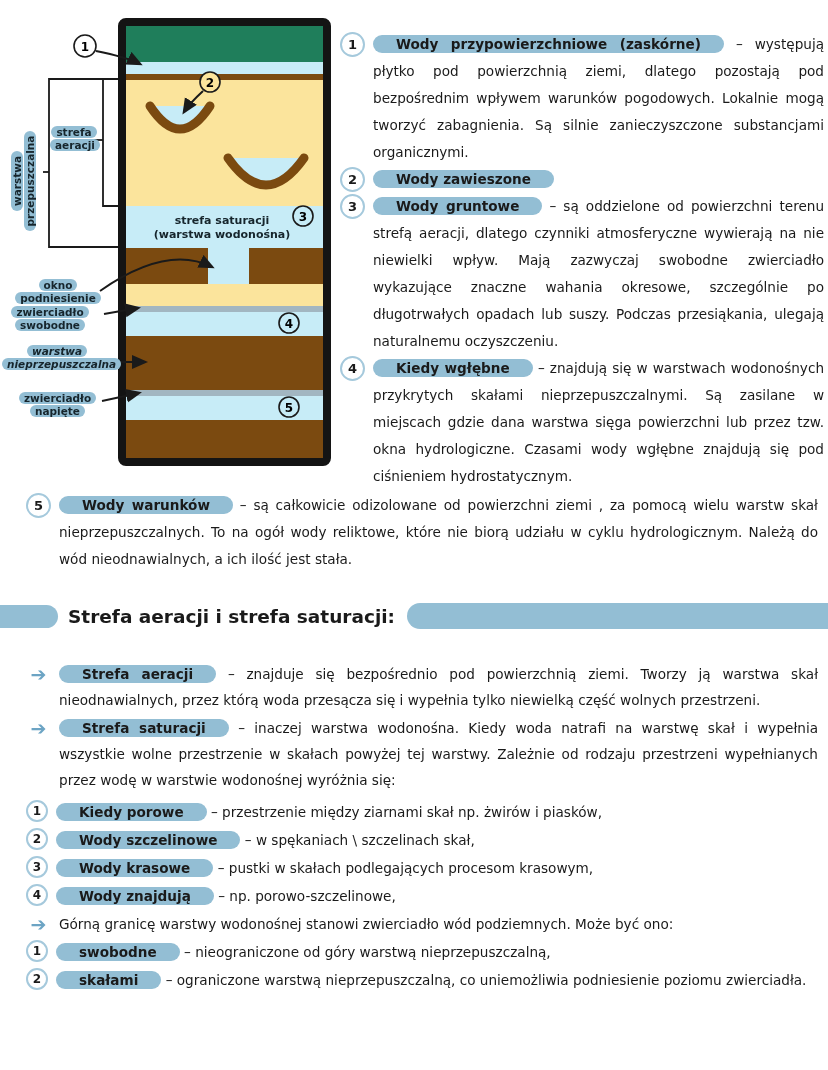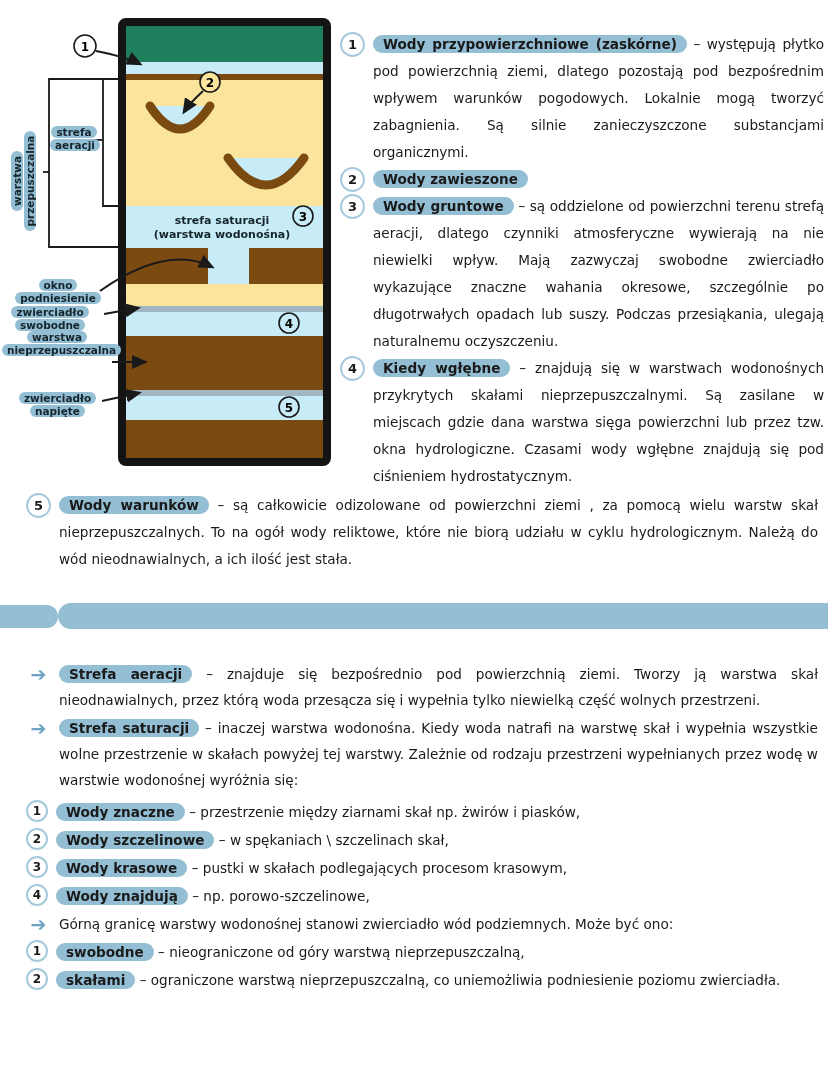--- a/index.html
+++ b/index.html
@@ -30,21 +30,21 @@
   .right-col { position:absolute; left:340px; top:31px; width:484px; }
   .r-item { display:flex; gap:8px; align-items:flex-start; }
   .numc {
     flex:none; width:25px; height:25px; border:2px solid #a5c9dc; border-radius:50%;
     background:#fff; display:flex; align-items:center; justify-content:center;
     font-size:13px; font-weight:700; color:#1a1a1a; margin-top:1px;
   }
   .numc.small { width:22px; height:22px; font-size:12px; }
   .r-body { flex:1; font-size:13.6px; line-height:27px; text-align:justify; }
   .term {
-    background:#93bed4; border-radius:10px; padding:1px 10px; font-weight:700;
+    background:#93bed4; border-radius:10px; padding:1px 23px; font-weight:700;
     box-decoration-break:clone; -webkit-box-decoration-break:clone;
   }
 
   
   .flow { position:absolute; left:0; top:492px; width:828px; }
   .row { display:flex; gap:8px; align-items:flex-start; padding-left:26px; padding-right:10px; }
   .row .r-body { line-height:26px; }
   .arrow-glyph {
     flex:none; width:25px; text-align:center; font-size:19px; font-weight:700;
     color:#6ca4c4; line-height:26px;
@@ -137,21 +137,21 @@
   </div>
   <div class="dlabel vlabel">
     <span class="hl">warstwa przepuszczalna</span>
   </div>
   <div class="dlabel" style="left:10px; top:279px; width:96px;">
     <span class="hl">okno podniesienie</span>
   </div>
   <div class="dlabel" style="left:0; top:306px; width:100px;">
     <span class="hl">zwierciadło swobodne</span>
   </div>
-  <div class="dlabel" style="left:2px; top:331px; width:110px;">
+  <div class="dlabel" style="left:2px; top:345px; width:110px;font-style:italic;">
     <span class="hl">warstwa nieprzepuszczalna</span>
   </div>
   <div class="dlabel" style="left:10px; top:392px; width:95px;">
     <span class="hl">zwierciadło napięte</span>
   </div>
 
   <div class="right-col">
 
     <div class="r-item">
       <div class="numc">1</div>
@@ -191,20 +191,21 @@
     <div class="row">
       <div class="numc">5</div>
       <div class="r-body" style="line-height:27px">
         <span class="term">Wody warunków</span>
         <span>– są całkowicie odizolowane od powierzchni ziemi , za pomocą wielu warstw skał nieprzepuszczalnych. To na ogół wody reliktowe, które nie biorą udziału w cyklu hydrologicznym. Należą do wód nieodnawialnych, a ich ilość jest stała.</span>
       </div>
     </div>
 
     <div class="section-row">
       <div class="section-pill"></div>
+      <div class="section-title">Strefa aeracji i strefa saturacji:</div>
       <div class="section-bar"></div>
     </div>
 
     <div class="row mb2">
       <div class="arrow-glyph">➔</div>
       <div class="r-body">
         <span class="term">Strefa aeracji</span>
         <span>– znajduje się bezpośrednio pod powierzchnią ziemi. Tworzy ją warstwa skał nieodnawialnych, przez którą woda przesącza się i wypełnia tylko niewielką część wolnych przestrzeni.</span>
       </div>
     </div>
@@ -213,21 +214,21 @@
       <div class="arrow-glyph">➔</div>
       <div class="r-body">
         <span class="term">Strefa saturacji</span>
         <span>– inaczej warstwa wodonośna. Kiedy woda natrafi na warstwę skał i wypełnia wszystkie wolne przestrzenie w skałach powyżej tej warstwy. Zależnie od rodzaju przestrzeni wypełnianych przez wodę w warstwie wodonośnej wyróżnia się:</span>
       </div>
     </div>
 
     <div class="row mb2">
       <div class="numc small">1</div>
       <div class="r-body">
-        <span class="term">Wody znaczne</span>
+        <span class="term">Kiedy porowe</span>
         <span>– przestrzenie między ziarnami skał np. żwirów i piasków,</span>
       </div>
     </div>
 
     <div class="row mb2">
       <div class="numc small">2</div>
       <div class="r-body">
         <span class="term">Wody szczelinowe</span>
         <span>– w spękaniach \ szczelinach skał,</span>
       </div>

